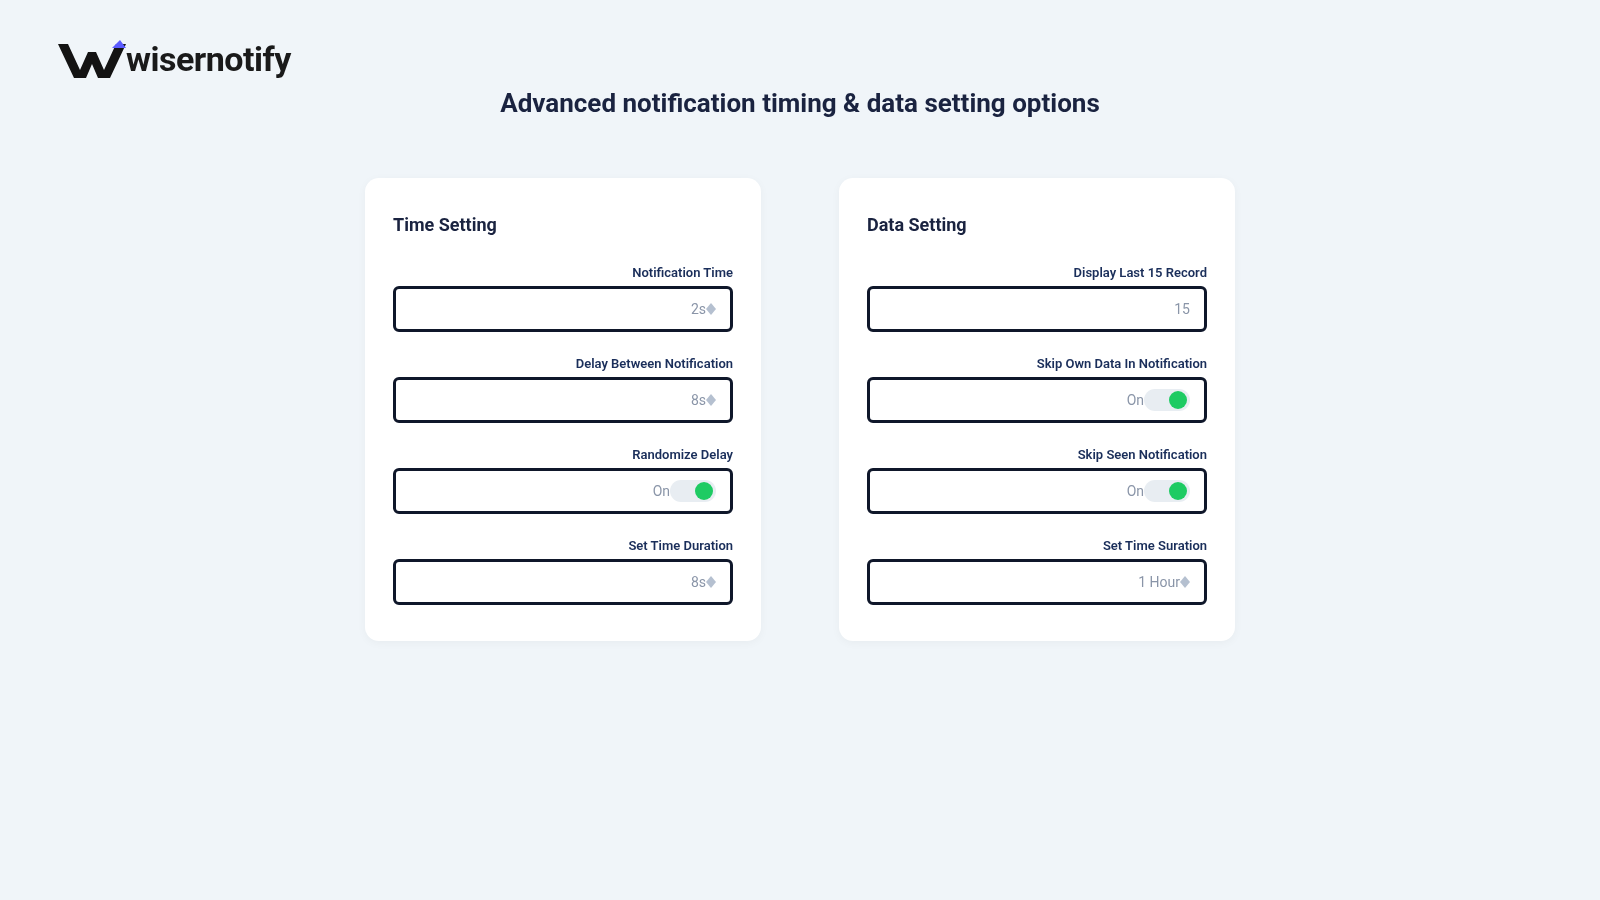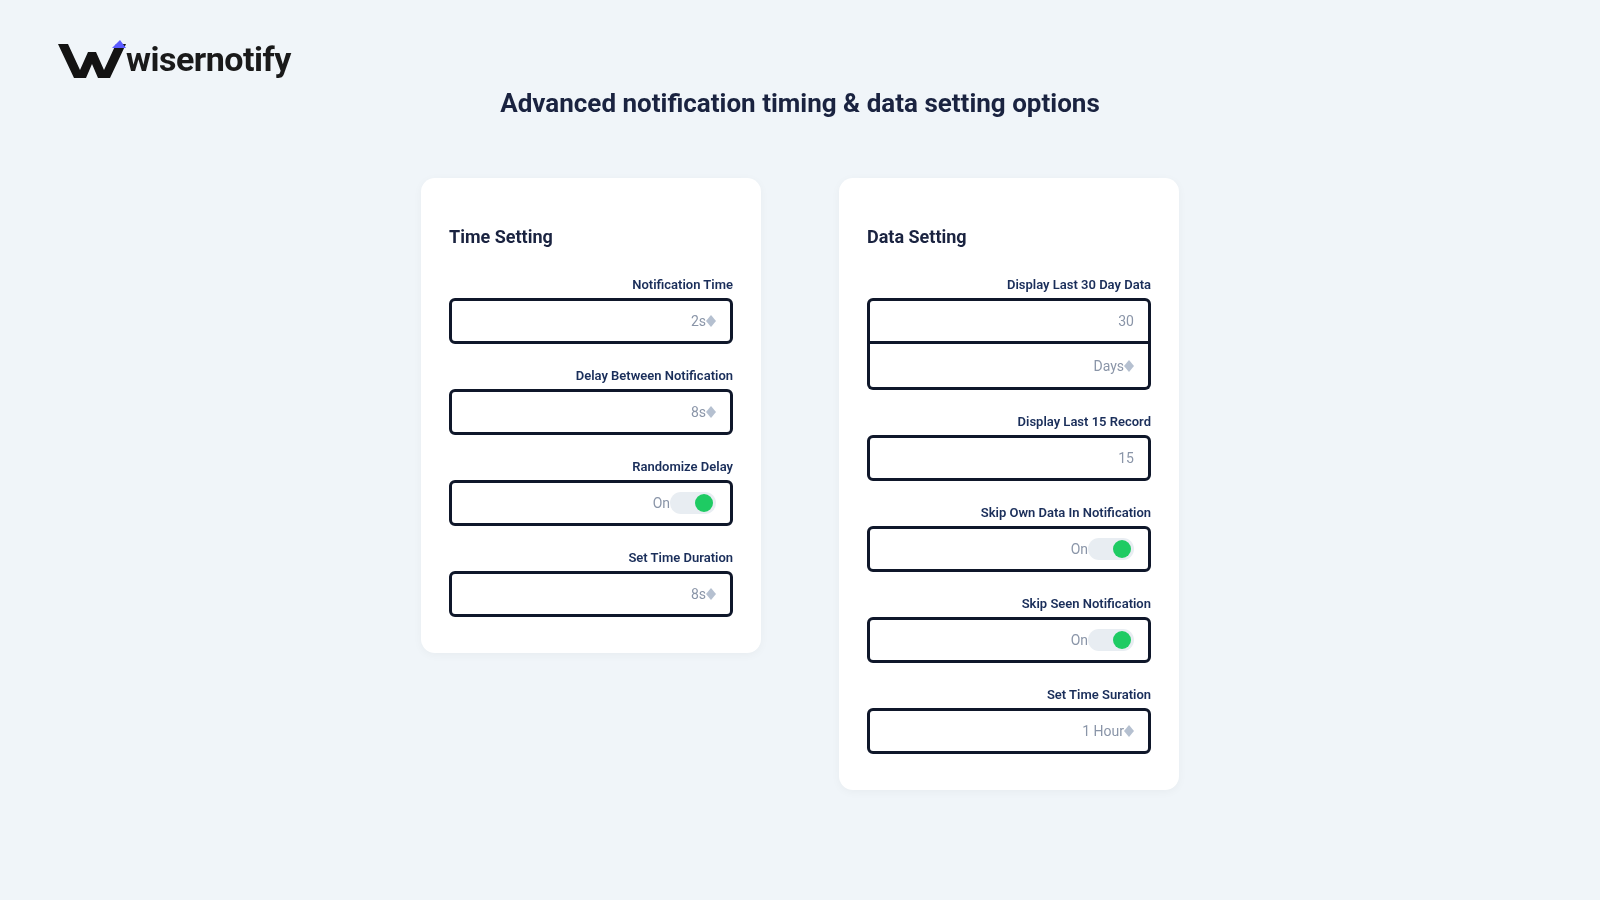--- a/index.html
+++ b/index.html
@@ -41,22 +41,22 @@
   left: 50%;
   transform: translateX(-50%);
   display: flex;
   gap: 78px;
   align-items: flex-start;
 }
 .card {
   background: #ffffff;
   border-radius: 14px;
   box-shadow: 0 2px 10px rgba(0,0,0,0.04);
-  padding: 48px 28px 36px 28px;
-  width: 340px;
+  padding: 36px 28px 36px 28px;
+  width: 396px;
 }
 .card-title {
   font-size: 18px;
   font-weight: 700;
   color: #1a2340;
   margin-bottom: 30px;
 }
 .field-group { margin-bottom: 24px; text-align: right; }
 .field-group:last-child { margin-bottom: 0; }
 .field-label {
@@ -177,37 +177,20 @@
               <path d="M5 6 L10 0 L0 0 Z" fill="currentColor"></path>
             </svg>
         </span>
       </div>
     </div>
   </div>
 
   <div class="card">
     <div class="card-title">Data Setting</div>
 
-    <div class="field-group field-stack">
-      <div class="field-label">Display Last 30 Day Data</div>
-      <div class="field-box">
-        <span class="field-value">30</span>
-      </div>
-      <div class="field-box">
-        <span class="field-value">Days</span>
-        <span class="stepper">
-          <svg width="10" height="6">
-              <path d="M5 0 L10 6 L0 6 Z" fill="currentColor"></path>
-            </svg>
-          <svg width="10" height="6">
-              <path d="M5 6 L10 0 L0 0 Z" fill="currentColor"></path>
-            </svg>
-        </span>
-      </div>
-    </div>
 
     <div class="field-group">
       <div class="field-label">Display Last 15 Record</div>
       <div class="field-box">
         <span class="field-value">15</span>
       </div>
     </div>
 
     <div class="field-group">
       <div class="field-label">Skip Own Data In Notification</div>

